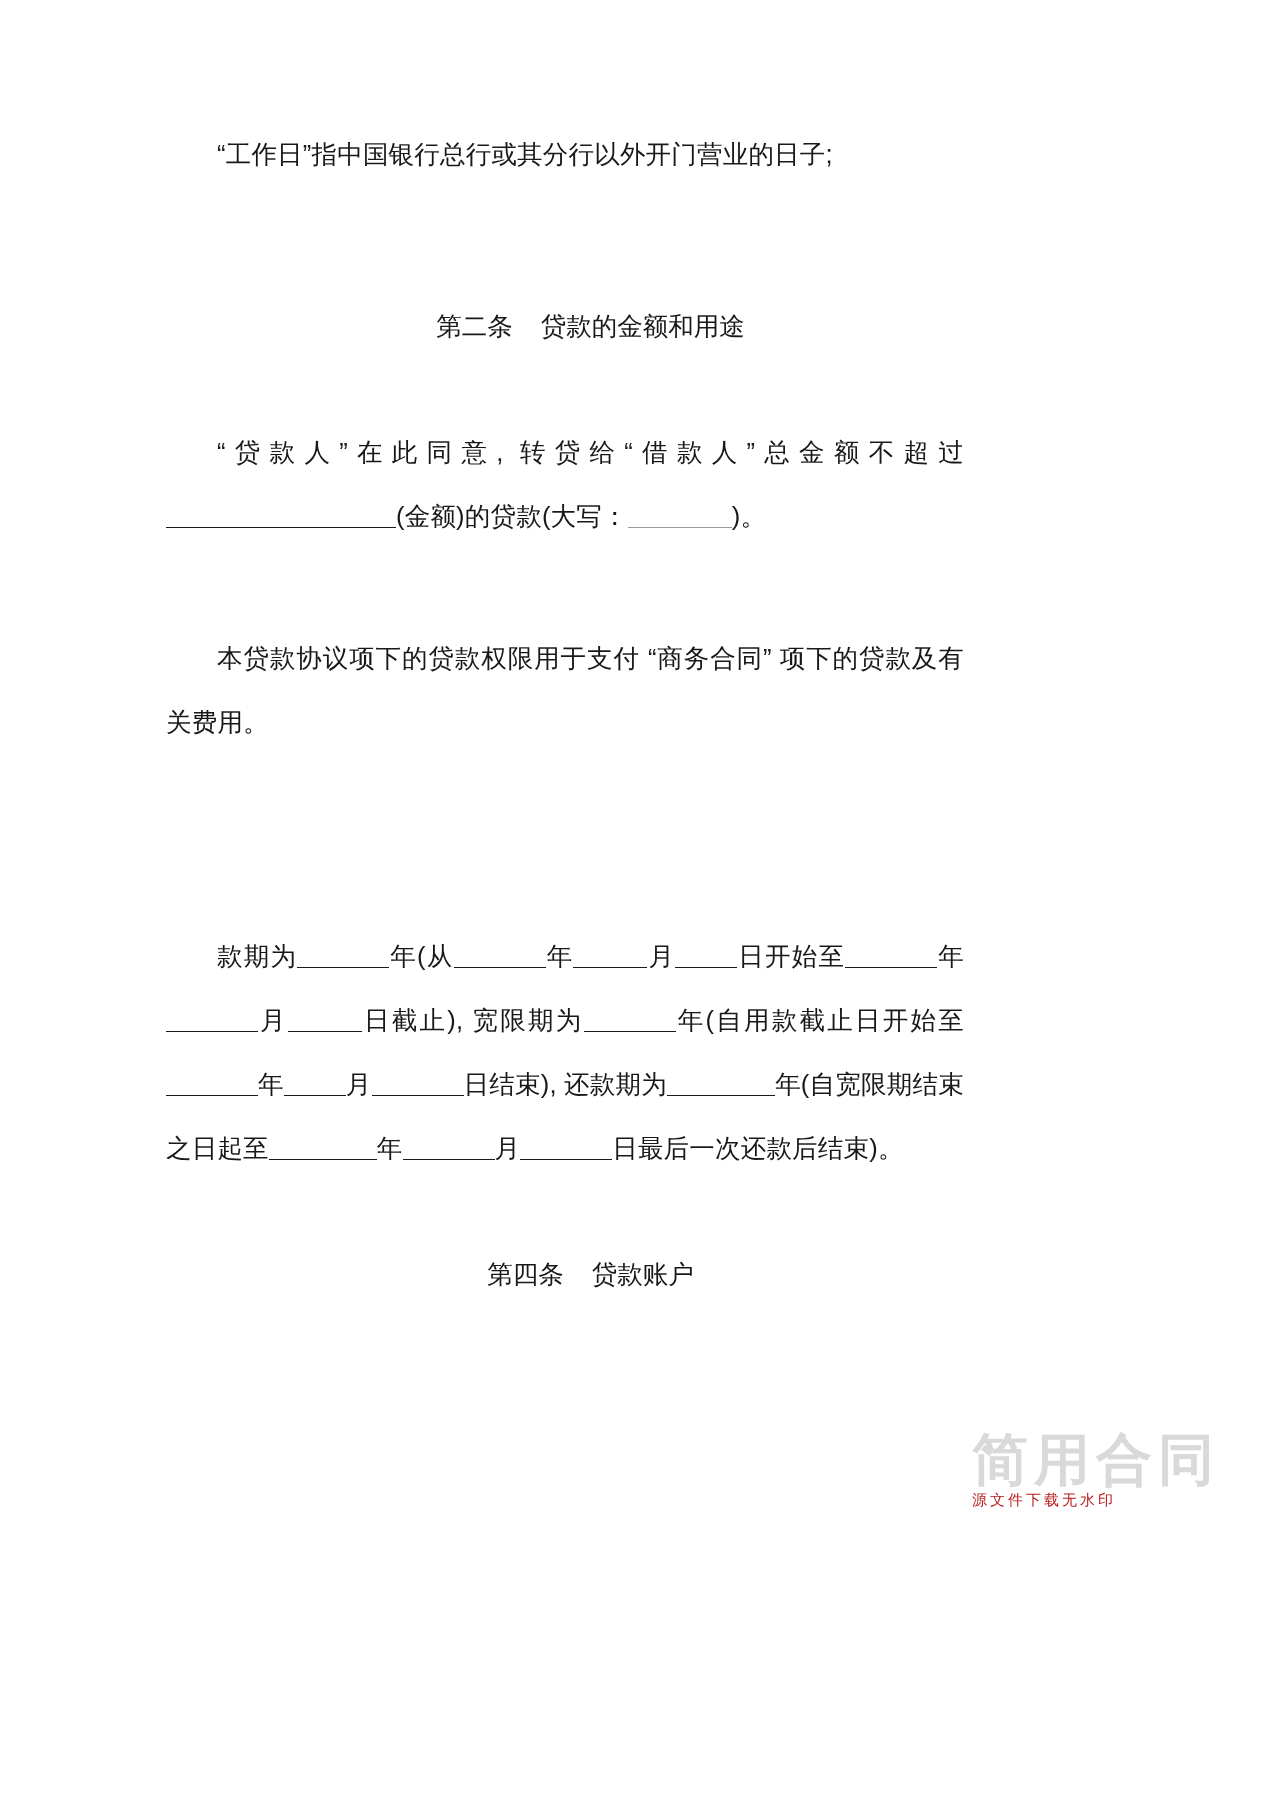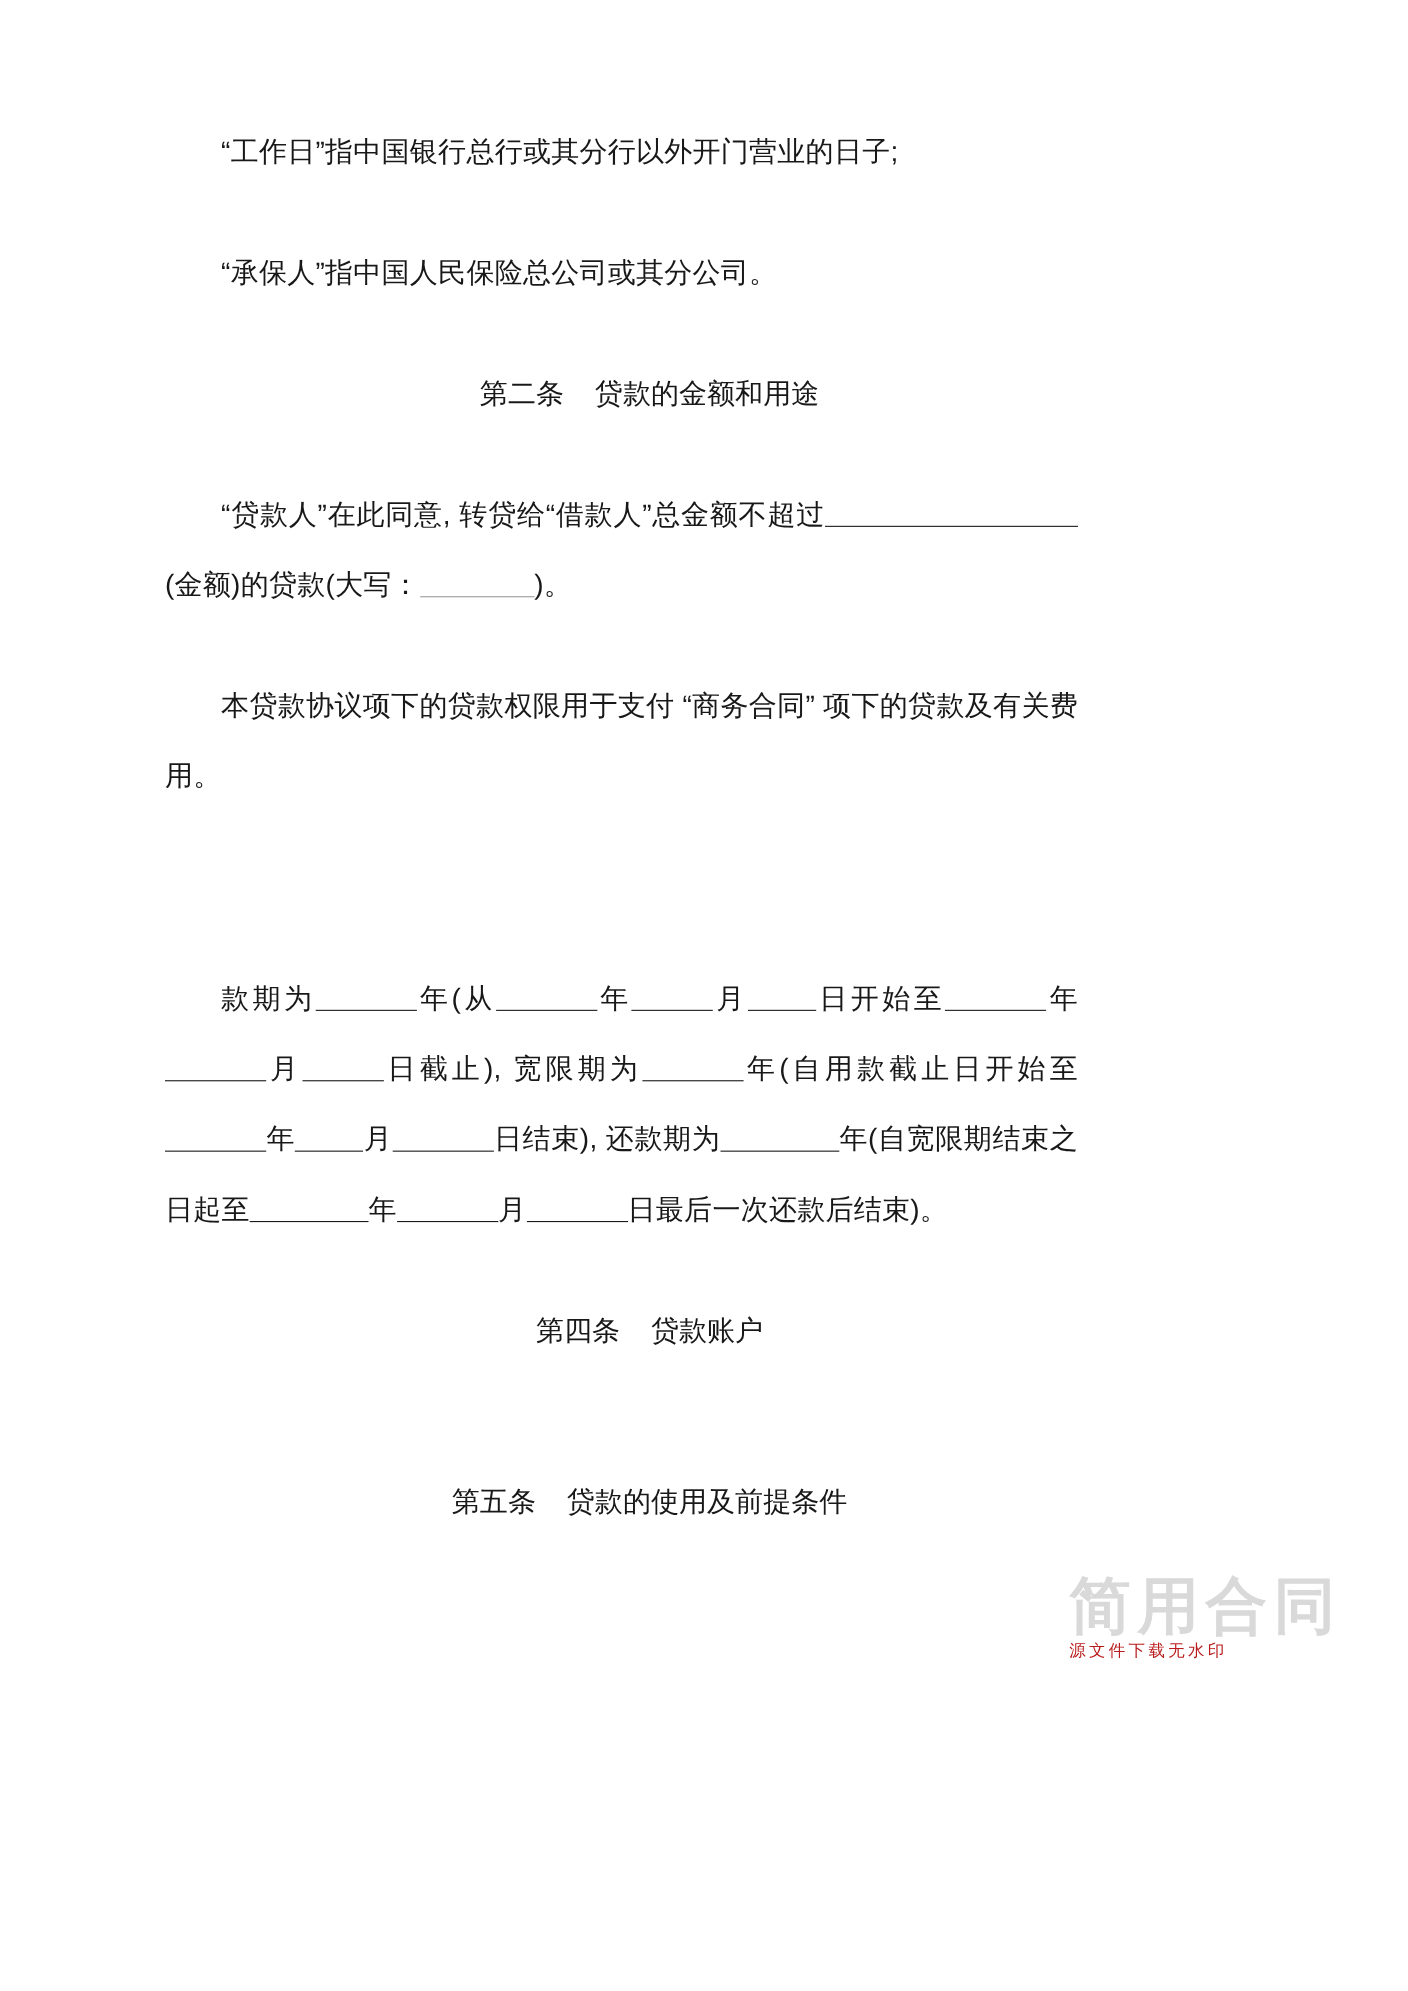--- a/index.html
+++ b/index.html
@@ -26,21 +26,21 @@
     width: 830px;
   }
   .para {
     font-size: 25.5px;
     line-height: 64px;
     letter-spacing: 0.2px;
     color: #181818;
     text-align: justify;
     text-justify: inter-ideograph;
     word-break: break-all;
-    margin: 0;
+    margin: 16px;
   }
   .indent {
     text-indent: 2em;
   }
   .gap-md { height: 46px; }
   .gap-lg { height: 60px; }
 
   .heading {
     font-size: 25.5px;
     line-height: 64px;
@@ -98,21 +98,20 @@
 
   <div class="doc-body">
 
     <div class="gap-lg"></div>
     <div class="gap-md"></div>
 
     <p class="para indent">“工作日”指中国银行总行或其分行以外开门营业的日子;</p>
 
     <div class="gap-md"></div>
 
-    <p class="para indent">“承保人”指中国人民保险总公司或其分公司。</p>
 
     <div class="gap-md"></div>
 
     <p class="heading">
       <span>第二条</span><span class="sep"></span><span>贷款的金额和用途</span>
     </p>
 
     <div class="gap-md"></div>
 
     <p class="para indent"><span>“贷款人”在此同意, 转贷给“借款人”总金额不超过</span><span class="blank b-xl"></span><span>(金额)的贷款(大写：</span><span class="blank b-thin"></span><span>)。</span></p>
@@ -135,23 +134,20 @@
 
     <p class="heading">
       <span>第四条</span><span class="sep"></span><span>贷款账户</span>
     </p>
 
     <div class="gap-md"></div>
 
 
     <div class="gap-md"></div>
 
-    <p class="heading">
-      <span>第五条</span><span class="sep"></span><span>贷款的使用及前提条件</span>
-    </p>
 
   </div>
 
   <div class="watermark">
     <div class="wm-main">简用合同</div>
     <div class="wm-sub">源文件下载无水印</div>
   </div>
 
 </div>
 

